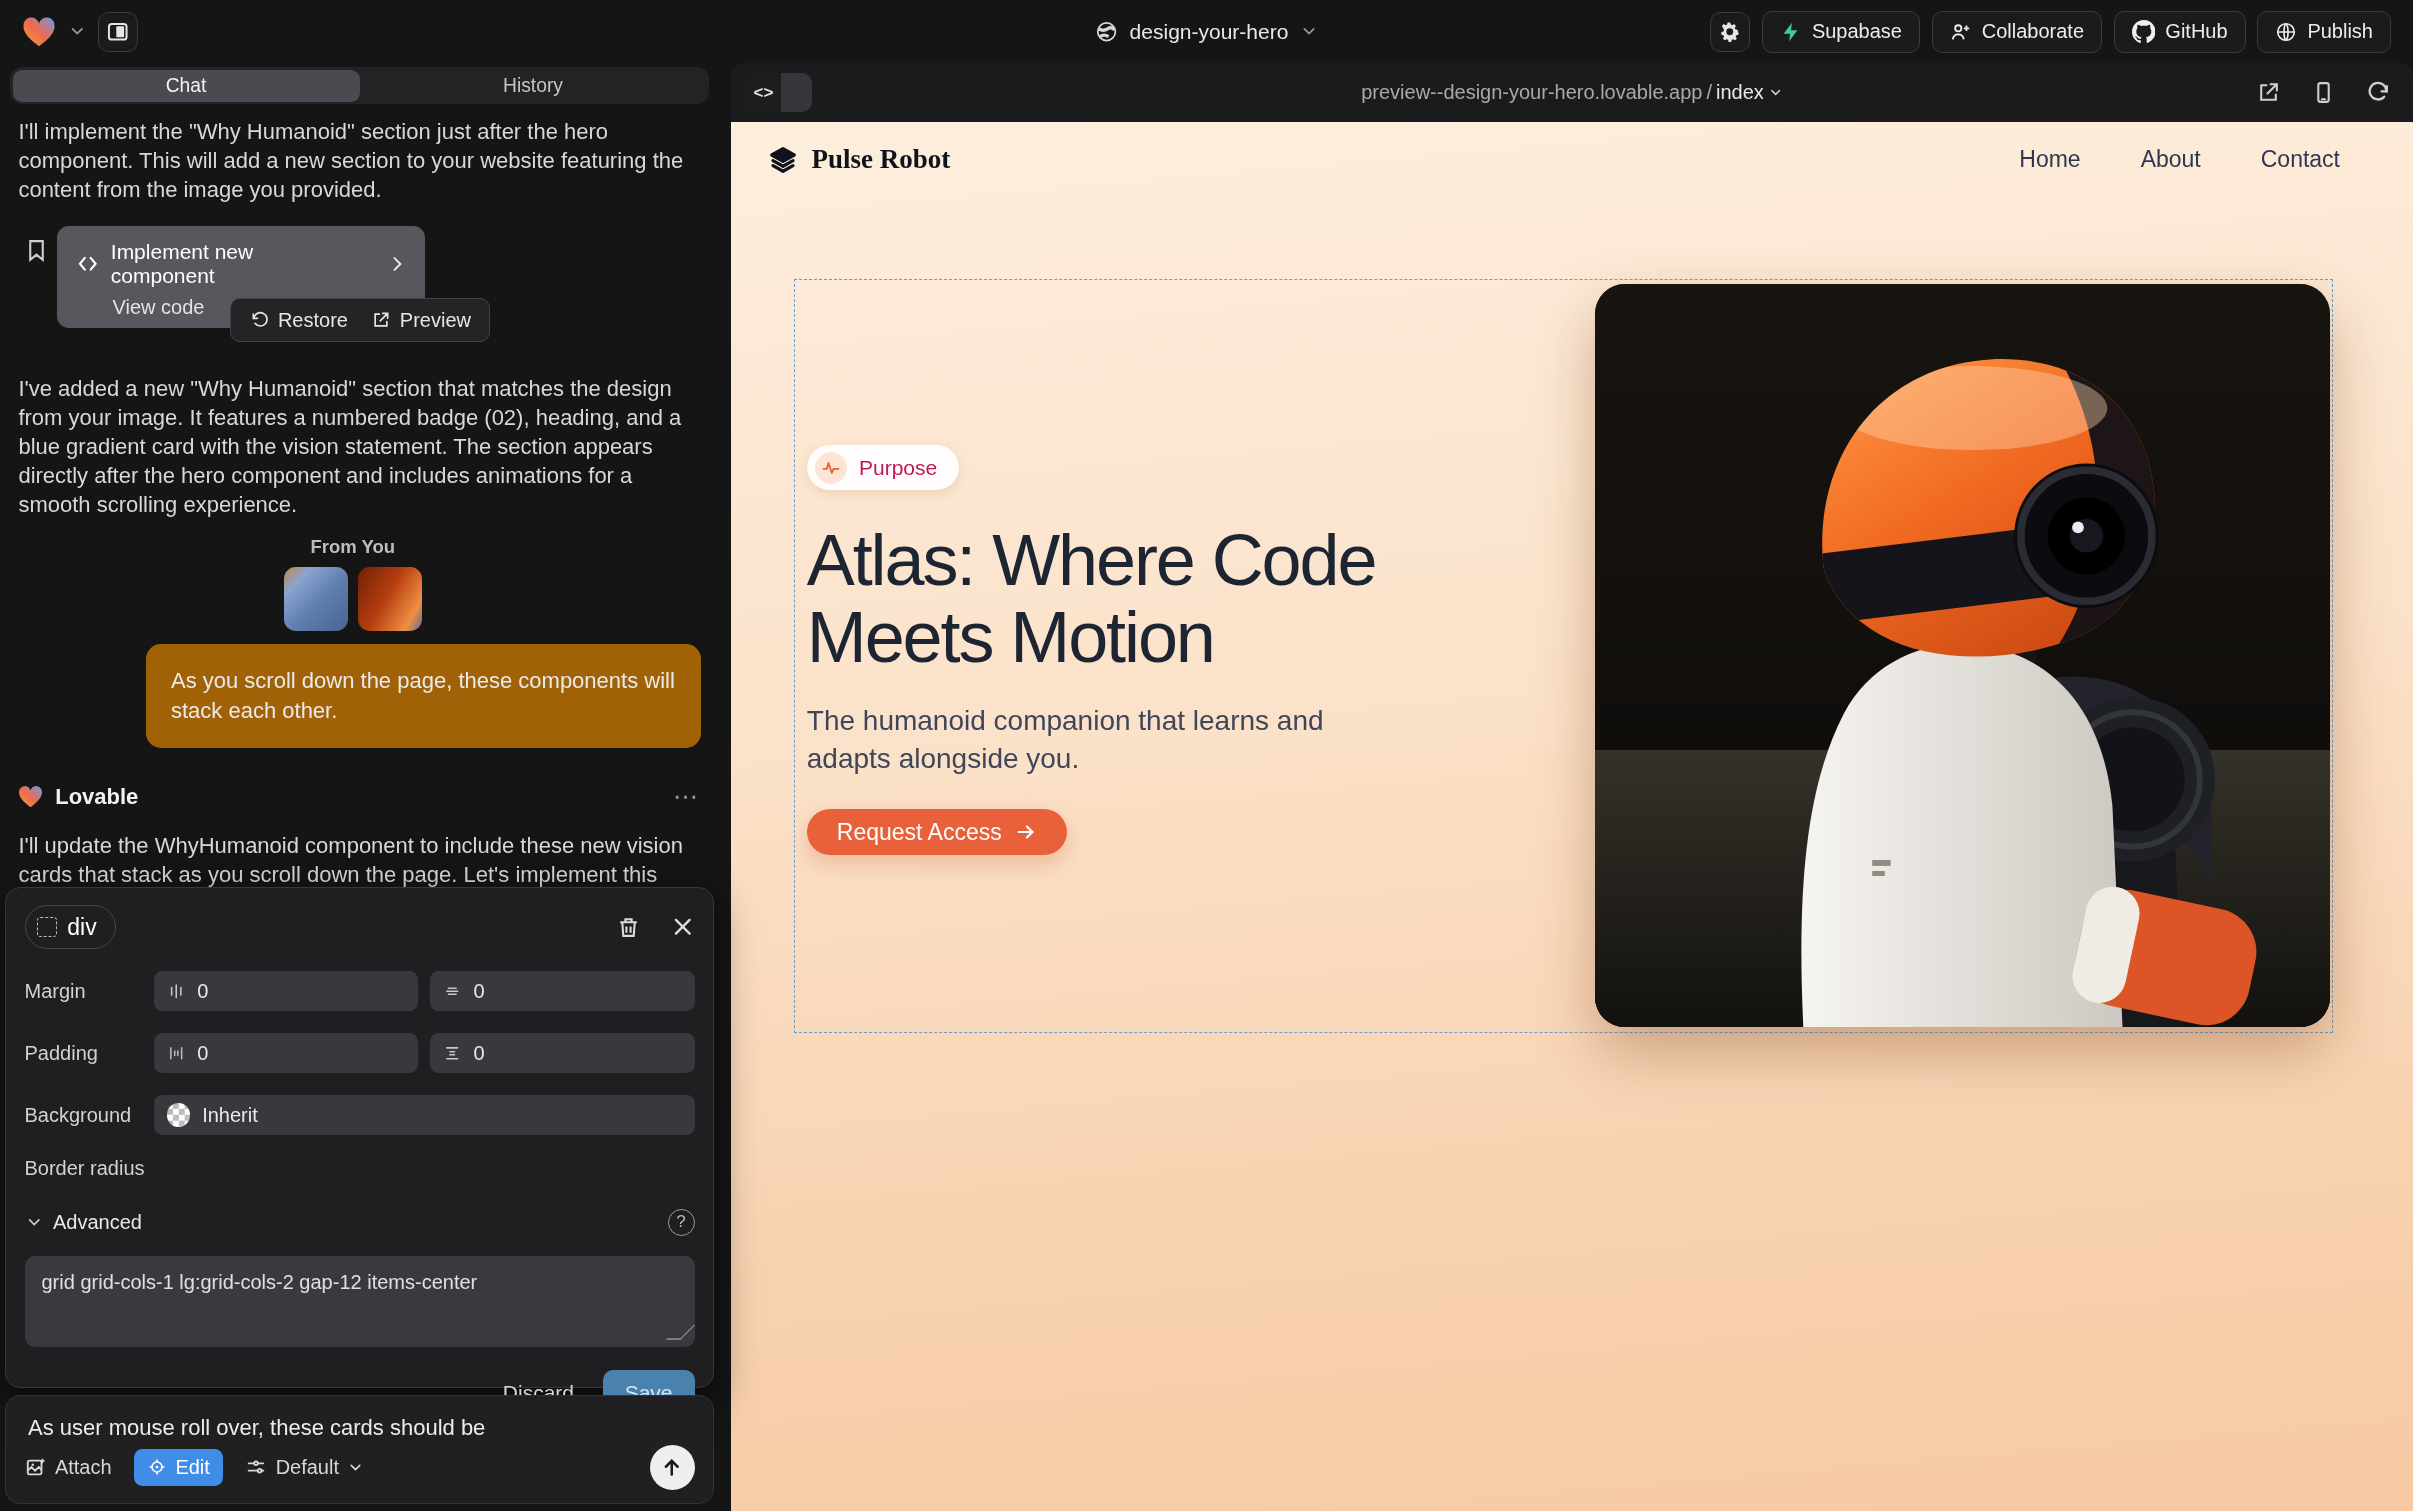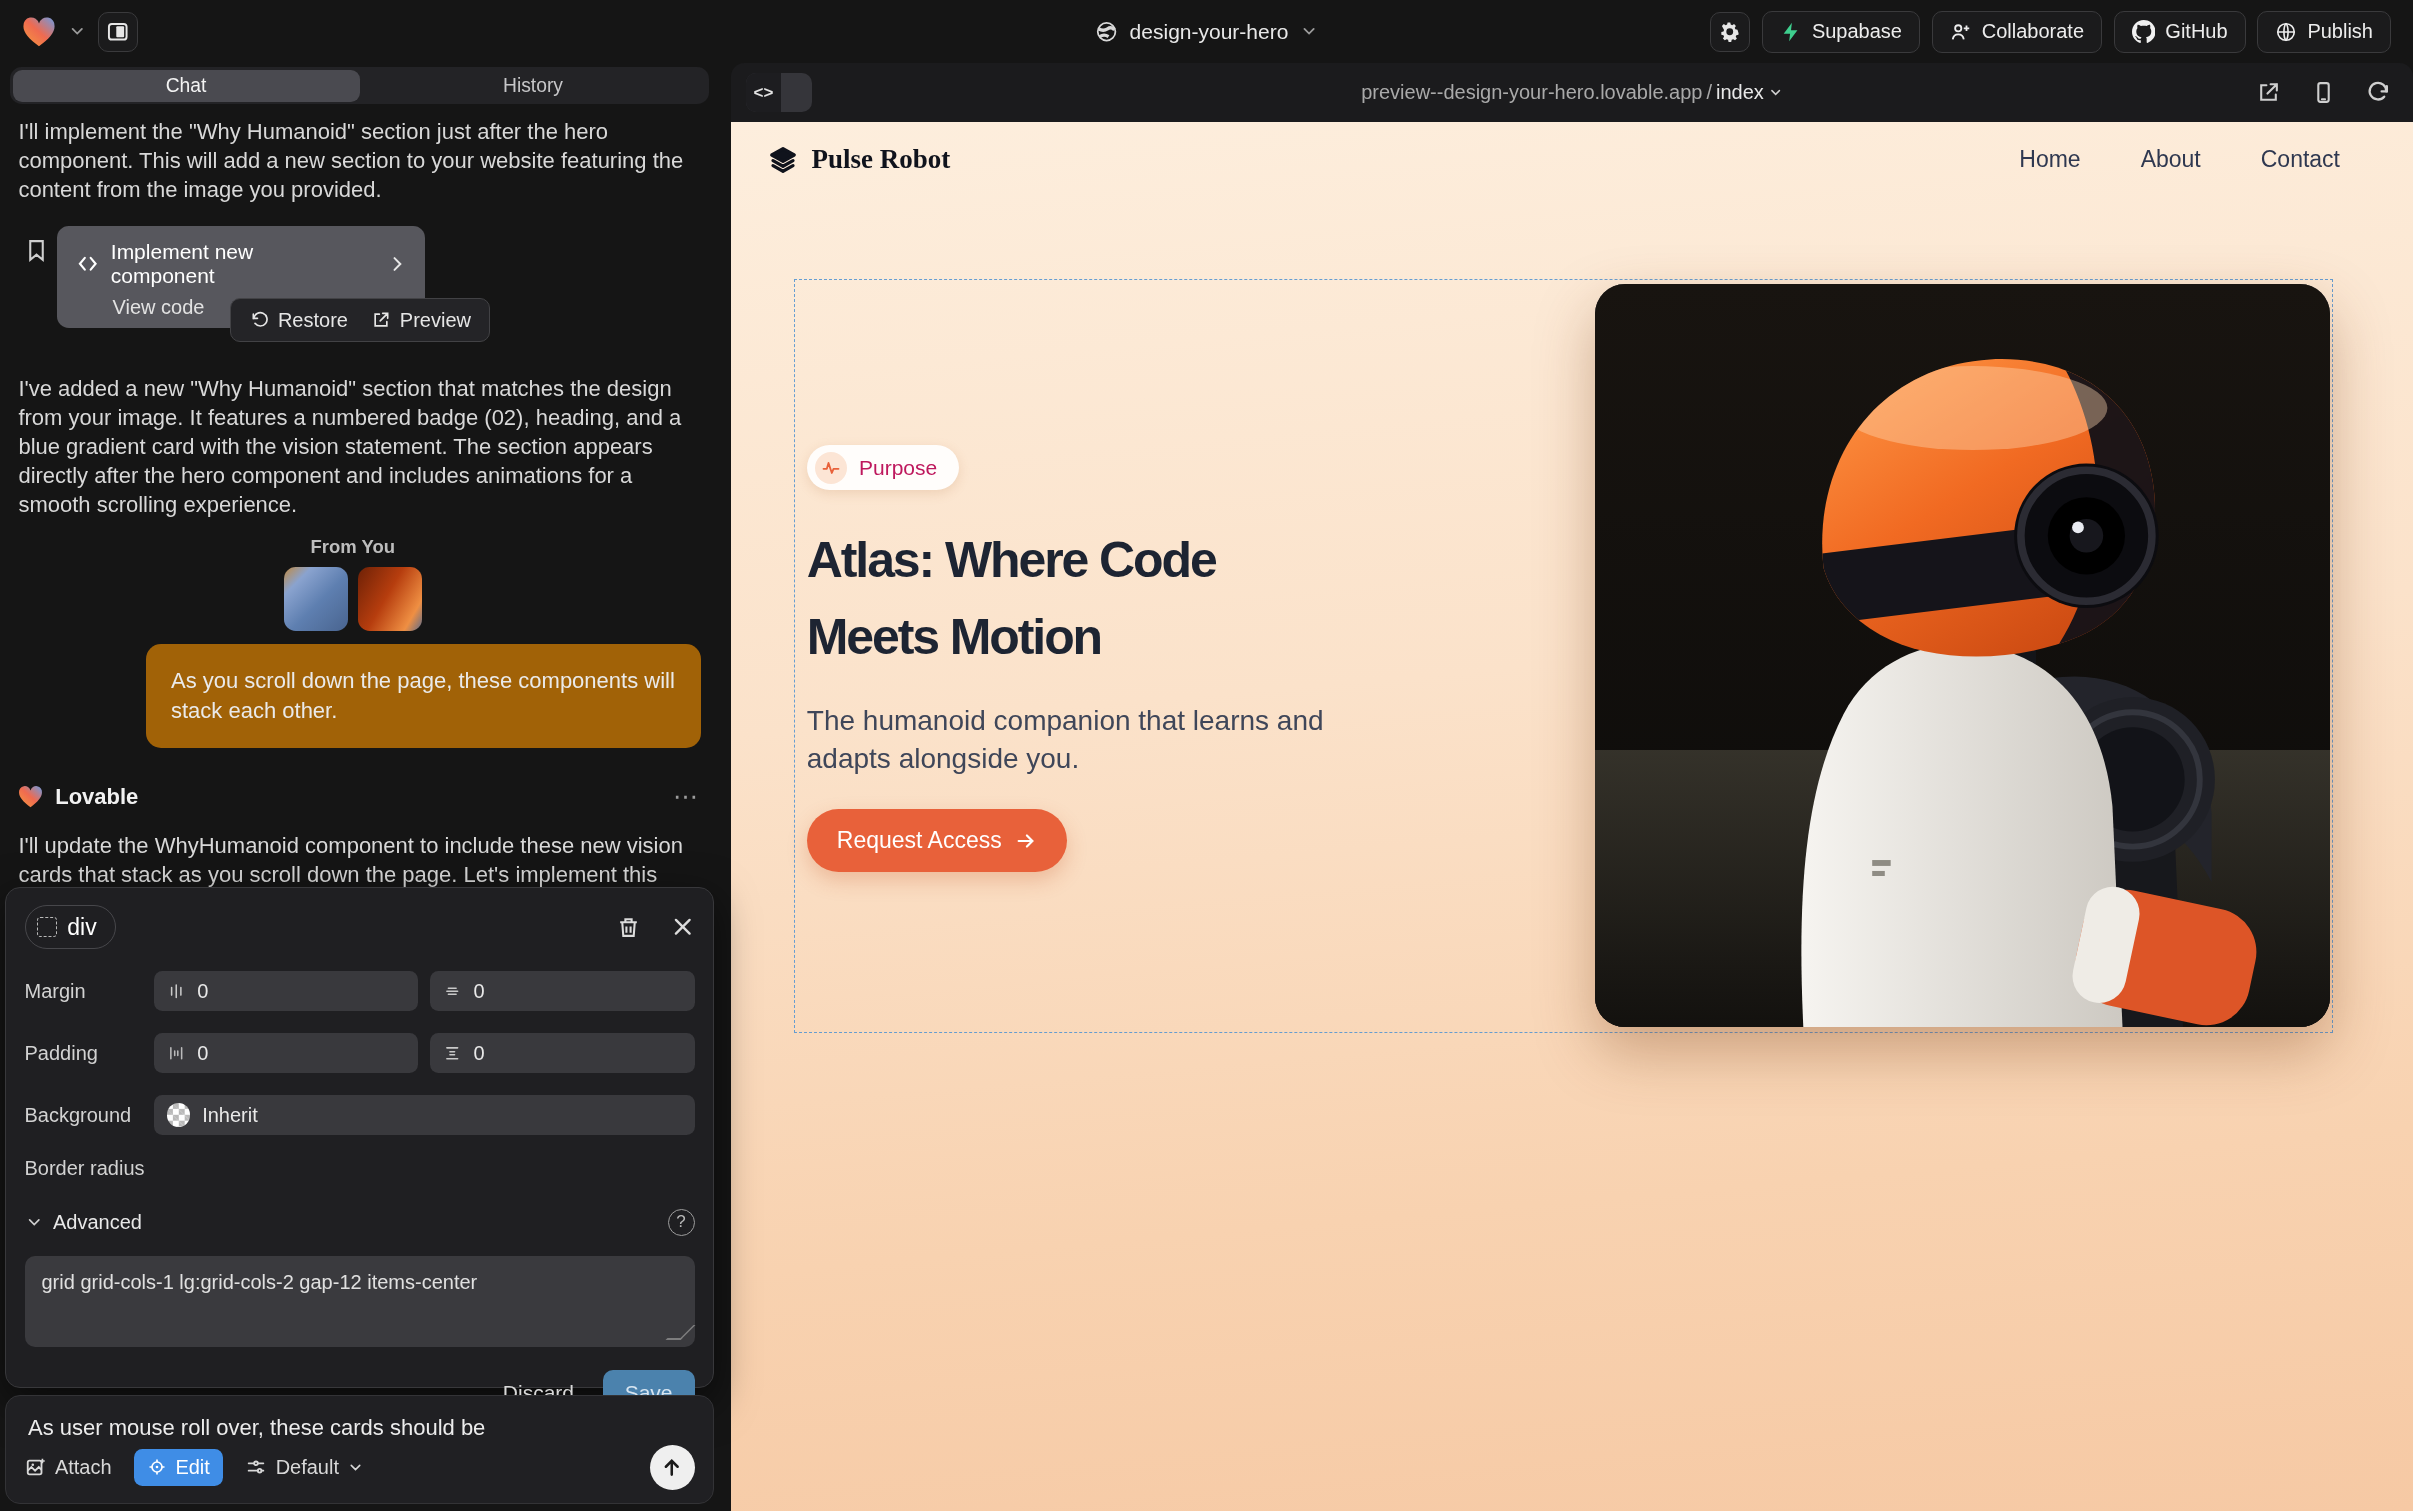--- a/index.html
+++ b/index.html
@@ -89,23 +89,23 @@
   .site{position:absolute;left:0;right:0;top:59px;bottom:0;background:linear-gradient(175deg,#fdeedd 0%,#fbe2ca 40%,#f8d2b0 75%,#f6c9a4 100%);overflow:hidden;}
   .site-head{display:flex;align-items:center;padding:22px 39px 0 37px;}
   .brand{display:flex;align-items:center;gap:13.4px;color:#10131c;font-size:27px;font-weight:700;cursor:pointer;font-family:Liberation Serif, serif;}
   .site-nav{margin-left:auto;display:flex;gap:60px;margin-right:34px;}
   .nav-link{color:#2f3850;font-size:23px;cursor:pointer;}
 
   .hero{position:absolute;left:63px;top:157px;width:1539px;height:754px;border:1.7px dashed rgba(95,154,210,.95);}
   .badge{position:absolute;left:11.8px;top:165px;display:flex;align-items:center;gap:11.8px;background:#fffdfb;border-radius:839px;padding:6.7px 22px 6.7px 8.4px;box-shadow:0 3.4px 11.8px rgba(180,110,60,.18);cursor:pointer;}
   .badge-dot{width:32px;height:32px;border-radius:50%;background:#fce5d5;display:flex;align-items:center;justify-content:center;color:#e8613a;}
   .badge-label{color:#be185d;font-size:21px;font-weight:400;}
-  .hero-h1{position:absolute;left:11.8px;top:242px;width:840px;color:#1d2432;font-size:50px;font-weight:700;letter-spacing:-2.1px;line-height:77px;}
+  .hero-h1{position:absolute;left:11.8px;top:242px;width:840px;color:#1d2432;font-size:72px;font-weight:400;letter-spacing:-2.1px;line-height:77px;}
   .hero-sub{position:absolute;left:11.8px;top:422px;width:554px;color:#3f4659;font-size:28px;line-height:38px;}
-  .cta{position:absolute;left:11.8px;top:529px;display:flex;align-items:center;gap:13.4px;background:#e8613a;border:none;border-radius:839px;padding:0 30px;height:63px;color:#ffffff;font-size:23px;font-weight:500;cursor:pointer;box-shadow:0 8.4px 20px rgba(200,80,30,.25);}
+  .cta{position:absolute;left:11.8px;top:529px;display:flex;align-items:center;gap:13.4px;background:#e8613a;border:none;border-radius:839px;padding:0 30px;height:46px;color:#ffffff;font-size:23px;font-weight:500;cursor:pointer;box-shadow:0 8.4px 20px rgba(200,80,30,.25);}
   .robot-card{position:absolute;left:800px;top:4.2px;width:735px;height:743px;border-radius:30px;overflow:hidden;background:#0b0d12;box-shadow:inset 0 1.7px 0 rgba(255,255,255,.3),0 25px 59px rgba(120,60,20,.35);}
 </style>
 </head>
 <body>
 
 <div class="topbar">
   <div class="tb-left">
     <span class="icon heart">
       <svg viewBox="0 0 24 22" width="34" height="32">
           <defs>

